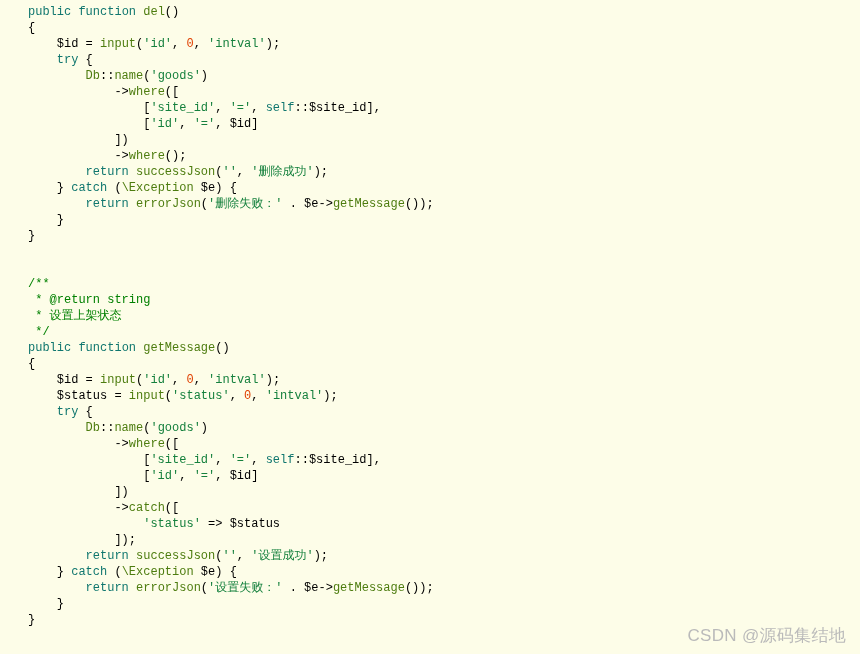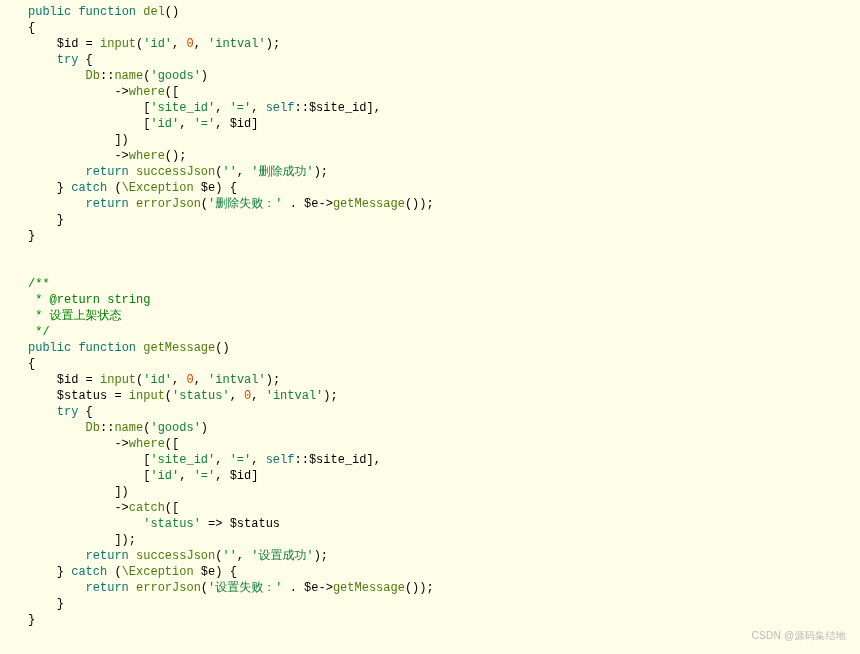--- a/index.html
+++ b/index.html
@@ -23,21 +23,21 @@
     .fn { color: #4d7c0f; } 
     .str { color: #15803d; } 
     .num { color: #e04000; } 
     .cmt { color: #008000; }
     .watermark {
       position: absolute;
       right: 14px;
       bottom: 10px;
       color: #bababa;
       font-family: Arial, sans-serif;
-      font-size: 10px;
+      font-size: 17px;
       letter-spacing: 0.3px;
     }
   </style>
 </head>
 <body>
 
 <pre><span class="kw">public</span> <span class="kw">function</span> <span class="fn">del</span><span>()</span>
 <span>{</span>
     <span>$id</span><span> = </span><span class="fn">input</span><span>(</span><span class="str">'id'</span><span>, </span><span class="num">0</span><span>, </span><span class="str">'intval'</span><span>);</span>
     <span class="kw">try</span><span> {</span>

